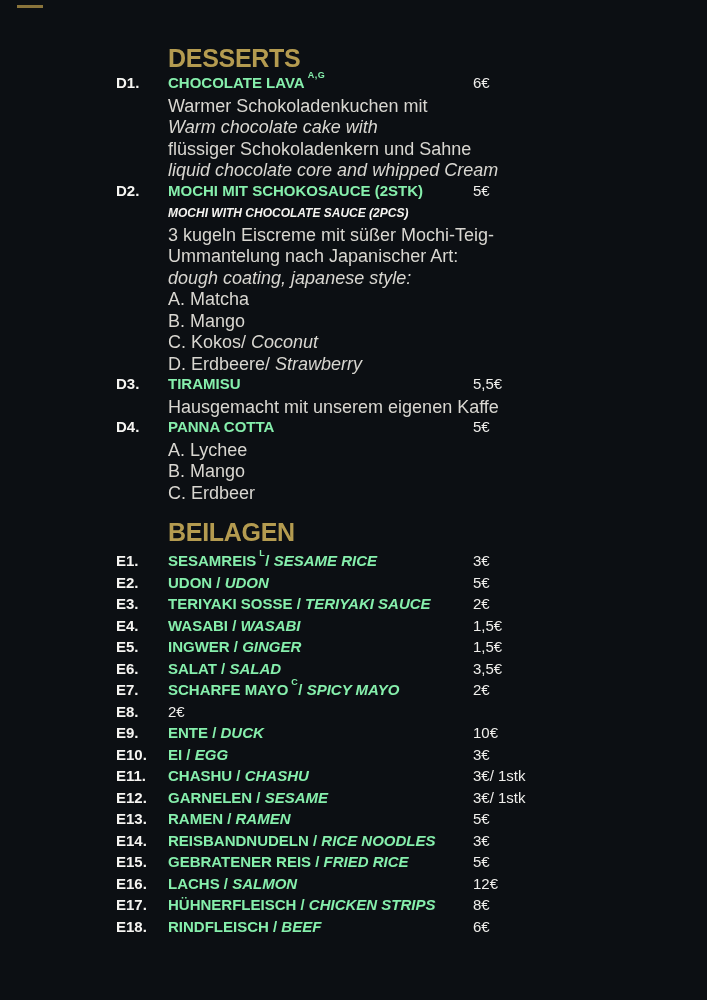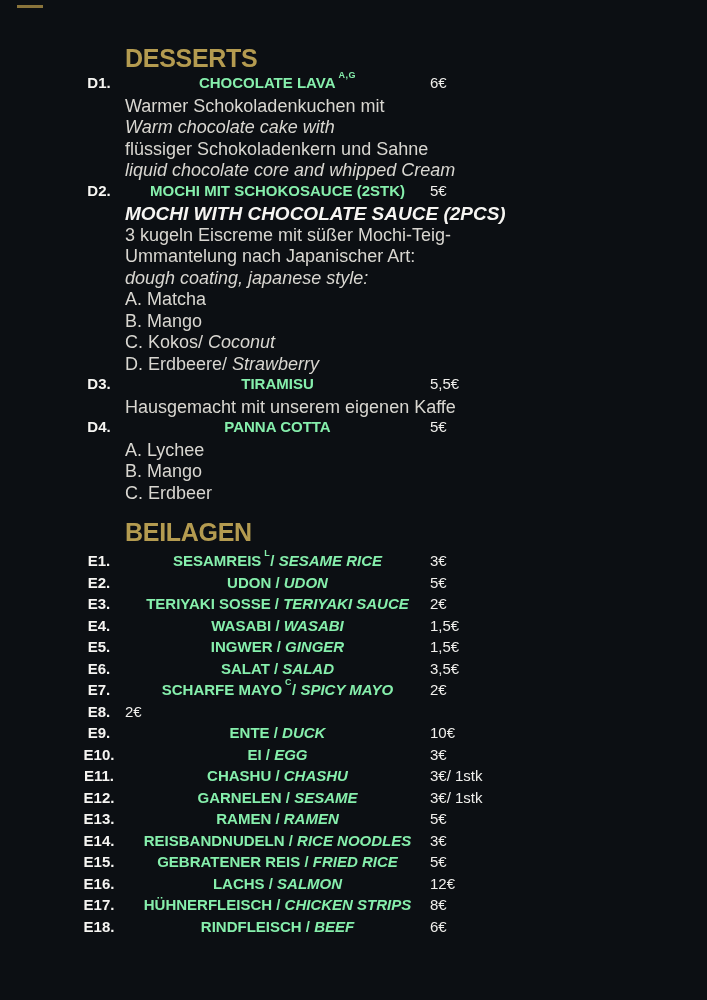--- a/index.html
+++ b/index.html
@@ -9,49 +9,49 @@
     font-family: "Liberation Sans", sans-serif;
     position: relative;
     overflow: hidden;
   }
   .accent-dash {
     position: absolute;
     left: 17px; top: 5px;
     width: 26px; height: 3px;
     background: #8a743b;
   }
-  .menu { padding: 42px 30px 0 73px; }
+  .menu { padding: 42px 30px 0 116px; }
   .section-title {
     color: #b49b50;
     font-size: 25px;
     font-weight: 700;
     line-height: 32px;
     letter-spacing: -0.3px;
     margin-left: 52px;
   }
   .section-beilagen .section-title { margin-top: 12px; margin-bottom: 4px; }
-  .row { display: flex; align-items: baseline; height: 21.5px; text-align: center; }
+  .row { display: flex; align-items: baseline; height: 21.5px; }
   .cell-id {
     width: 52px; flex: none;
     font-size: 15px; font-weight: 700; color: #f6f5f2;
   }
   .cell-name {
     width: 305px; flex: none;
     font-size: 15px; font-weight: 700; color: #86efac;
   }
   .cell-name .en { font-style: italic; }
   .cell-name sup {
     font-size: 9px; font-weight: 700;
     position: relative; top: -4px; margin-left: 3px;
     letter-spacing: 0.5px;
   }
   .cell-price { font-size: 15px; font-weight: 400; color: #f0efec; white-space: pre; }
   .subname {
     margin-left: 52px; height: 21.5px; line-height: 21.5px;
-    font-size: 19px; font-weight: 700; font-style: italic; color: #f6f5f2;
+    font-size: 12px; font-weight: 700; font-style: italic; color: #f6f5f2;
   }
   .desc, .opt {
     margin-left: 52px; height: 21.5px; line-height: 21.5px;
     font-size: 18px; color: #d9d7d1; white-space: pre;
   }
   .desc.it { font-style: italic; }
   .opt .en { font-style: italic; }
 </style>
 </head>
 <body>

